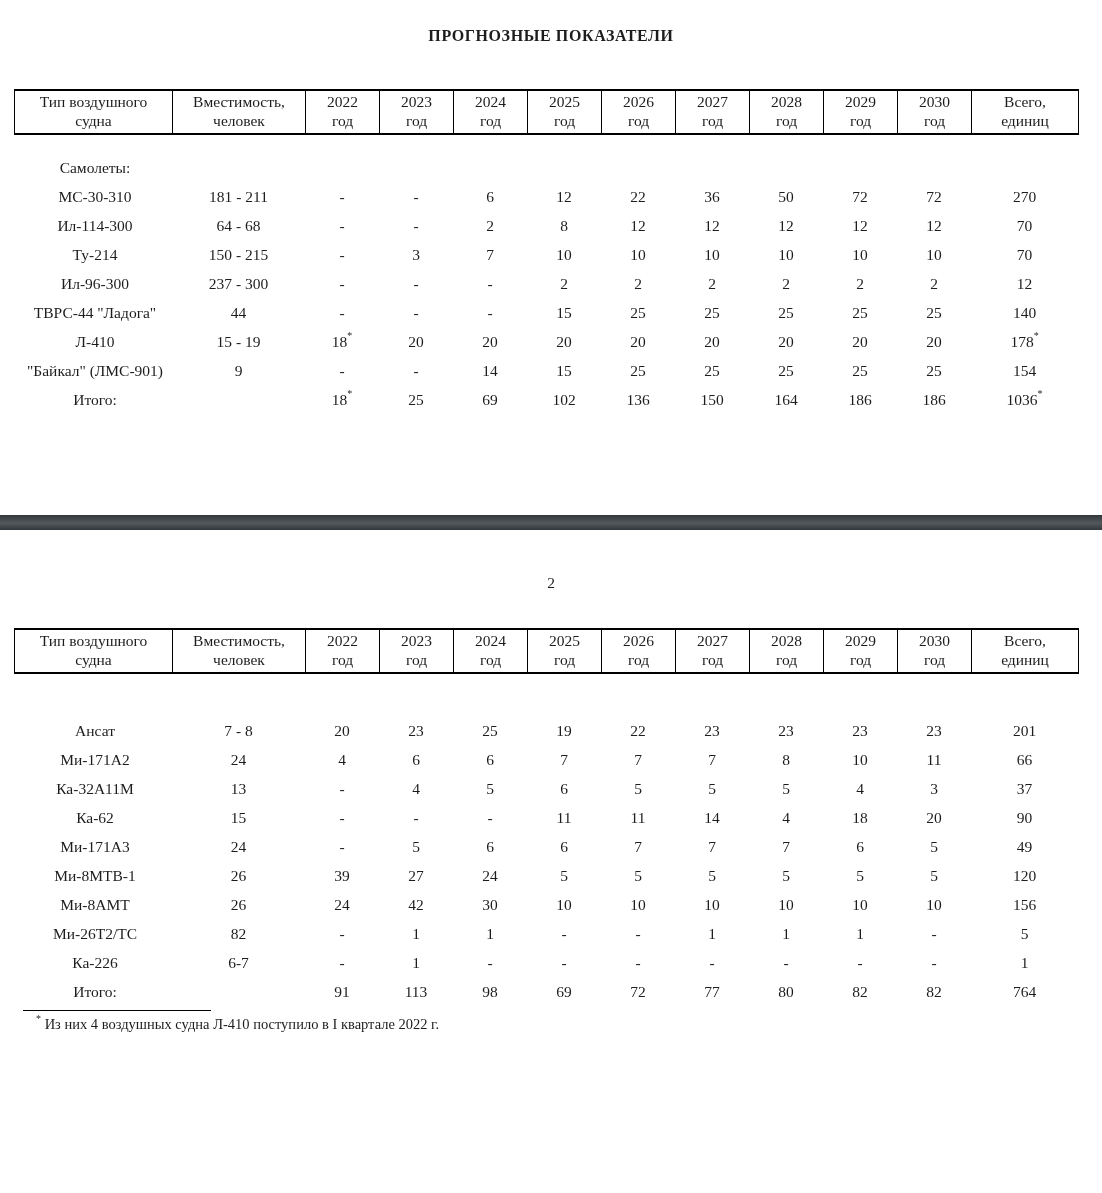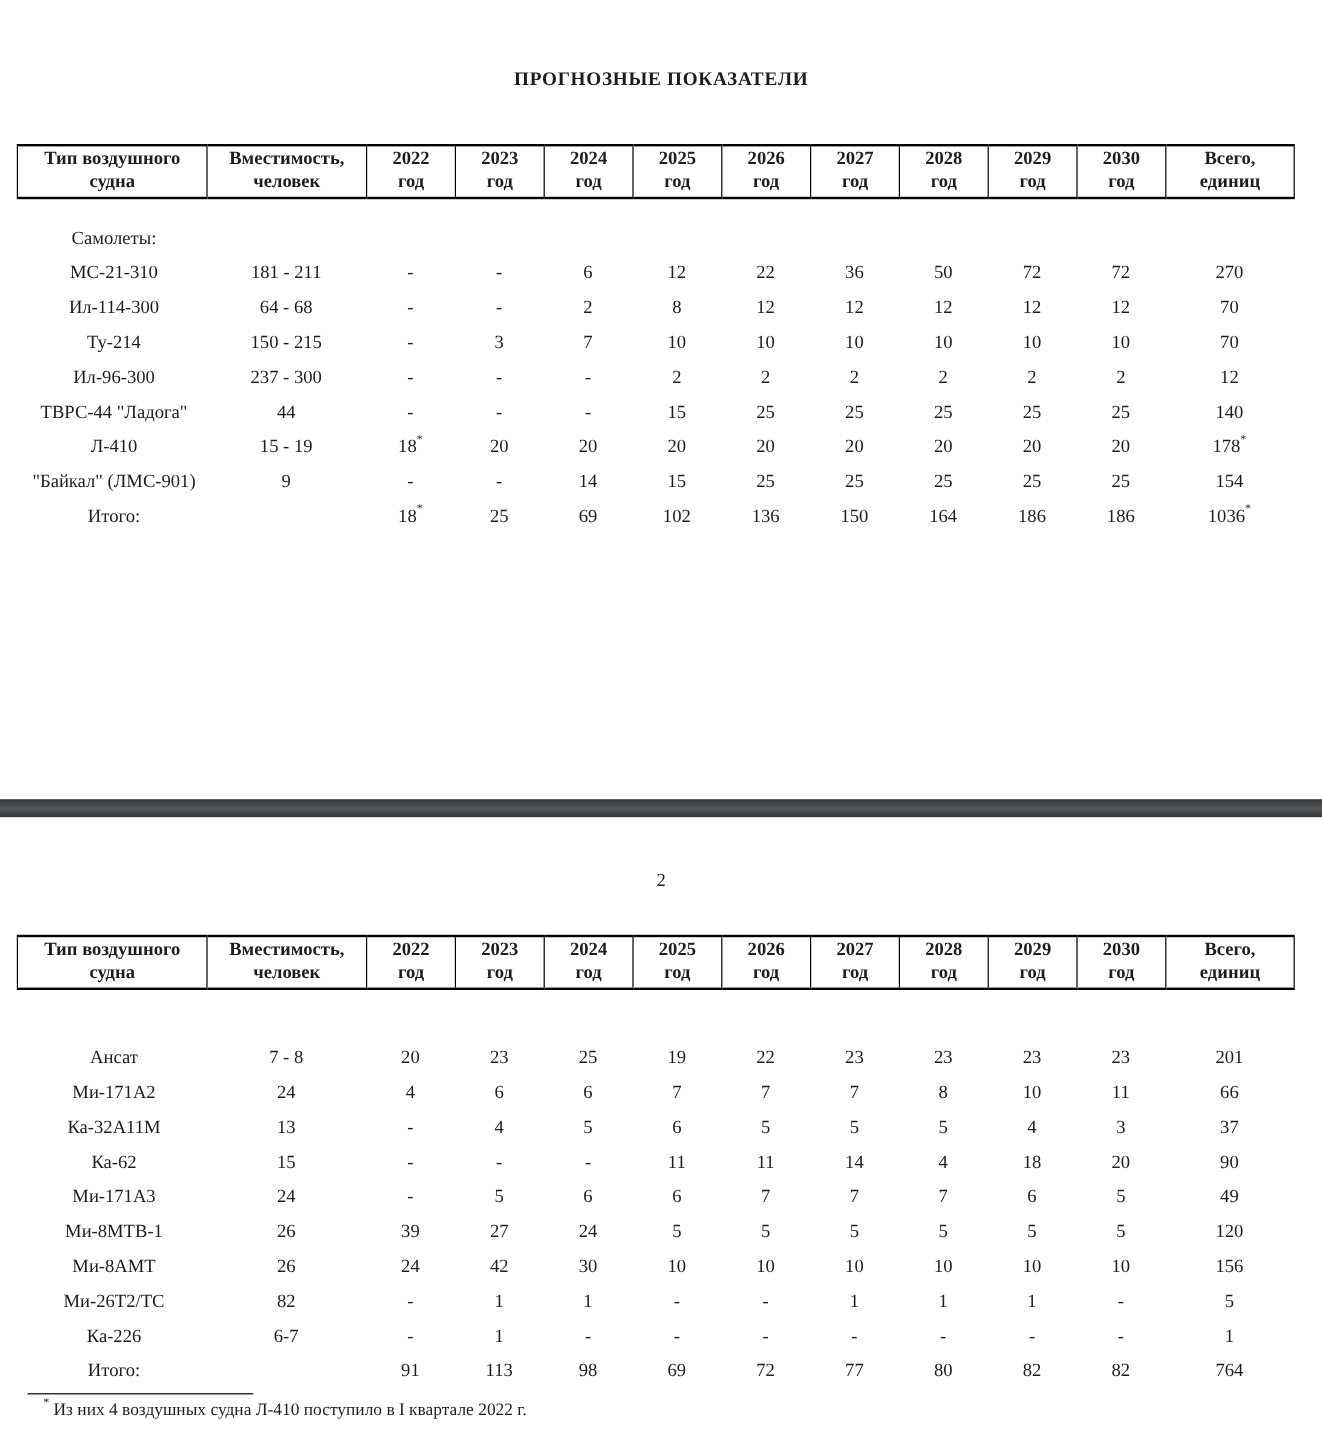--- a/index.html
+++ b/index.html
@@ -1,31 +1,31 @@
 <!DOCTYPE html>
 <html><head>
 <meta charset="utf-8">
 <style>
   html,body{margin:0;padding:0;}
   body{
     width:1102px;height:1193px;background:#ffffff;overflow:hidden;
     font-family:"Liberation Serif","DejaVu Serif",serif;color:#1d1d1d;
   }
-  .page1{height:635px;overflow:hidden;margin-top:31px;}
+  .page1{height:515px;overflow:hidden;}
   .doc-title{padding-top:27px;text-align:center;font-weight:bold;font-size:16px;letter-spacing:0.6px;}
   .doc-subtitle{margin-top:15px;text-align:center;font-weight:bold;font-size:15.5px;}
   table.grid{border-collapse:collapse;table-layout:fixed;width:1064px;margin-left:14px;}
   .col-type{width:158px;}
   .col-capacity{width:133px;}
   .col-year{width:74px;}
   .col-total{width:107px;}
   table.header-table{margin-top:44px;}
   table.header-table th{
     border:1px solid #000;border-top:2px solid #000;border-bottom:2px solid #000;
-    font-weight:bold;font-size:15.5px;line-height:19px;text-align:center;
+    font-weight:normal;font-size:15.5px;line-height:19px;text-align:center;
     white-space:pre-line;padding:1px 0 3px 0;vertical-align:middle;
   }
   table.body-table td{
     height:29px;font-size:15.5px;text-align:center;vertical-align:middle;padding:0;
   }
   table.body-table td.cell-type{text-align:center;padding-left:4px;}
   .page1 table.body-table{margin-top:18px;}
   sup{font-size:10px;line-height:0;vertical-align:super;position:relative;top:-1px;}
   .page-divider{height:15px;width:1102px;background:linear-gradient(180deg,#33383c 0%,#4e5357 45%,#53585c 55%,#33383c 100%);}
   .page-number{margin-top:44px;text-align:center;font-size:15.5px;}
@@ -109,21 +109,21 @@
           <td></td>
           <td></td>
           <td></td>
           <td></td>
           <td></td>
           <td></td>
           <td></td>
           <td></td>
         </tr>
         <tr>
-          <td class="cell-type">МС-21-310</td>
+          <td class="cell-type">МС-30-310</td>
           <td>181 - 211</td>
           <td>-</td>
           <td>-</td>
           <td>6</td>
           <td>12</td>
           <td>22</td>
           <td>36</td>
           <td>50</td>
           <td>72</td>
           <td>72</td>

